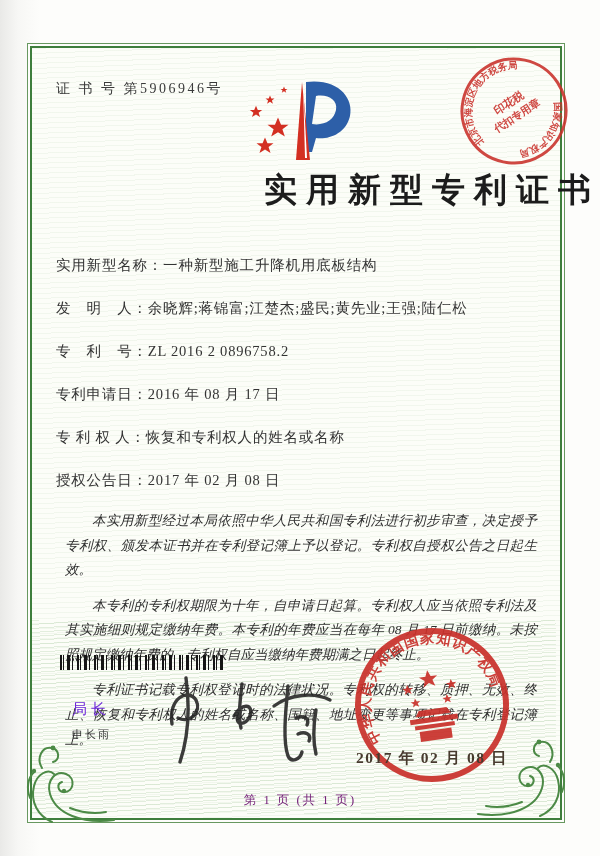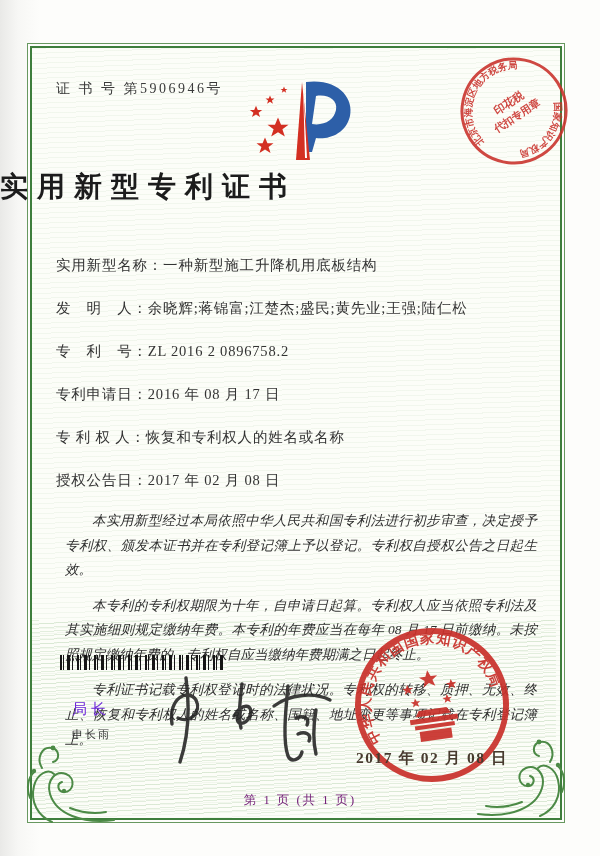--- a/index.html
+++ b/index.html
@@ -18,22 +18,22 @@
       #fcfdf8;
   }
   .wave-band{
     position:absolute;left:32px;top:620px;width:524px;height:194px;
     background:repeating-linear-gradient(176deg,rgba(134,182,124,.22) 0 1px,rgba(255,255,255,0) 1px 4px);
     pointer-events:none;
   }
   .cert-number{position:absolute;left:56px;top:80px;font-size:14px;letter-spacing:2.5px;color:#3a3a3a;}
   .logo{position:absolute;left:232px;top:74px;width:136px;height:94px;}
   .title{
-    position:absolute;left:0;top:168px;width:600px;text-align:left;
-    font-size:28px;font-weight:bold;letter-spacing:9px;color:#1c1c1c;
+    position:absolute;left:0;top:168px;width:600px;text-align:right;
+    font-size:33px;font-weight:bold;letter-spacing:9px;color:#1c1c1c;
   }
   .field{position:absolute;left:56px;font-size:14.5px;letter-spacing:.8px;color:#333;white-space:nowrap;}
   .f0{top:256px}.f1{top:299px}.f2{top:342px}.f3{top:385px}.f4{top:428px}.f5{top:471px}
   .field .lab{color:#333;}
   .paras{
     position:absolute;left:54px;top:498px;width:494px;
     font-size:13.5px;line-height:1.82;font-style:italic;color:#2f2f2f;text-align:justify;
   }
   .paras p{margin:11px;text-indent:2em;}
   .barcode{

